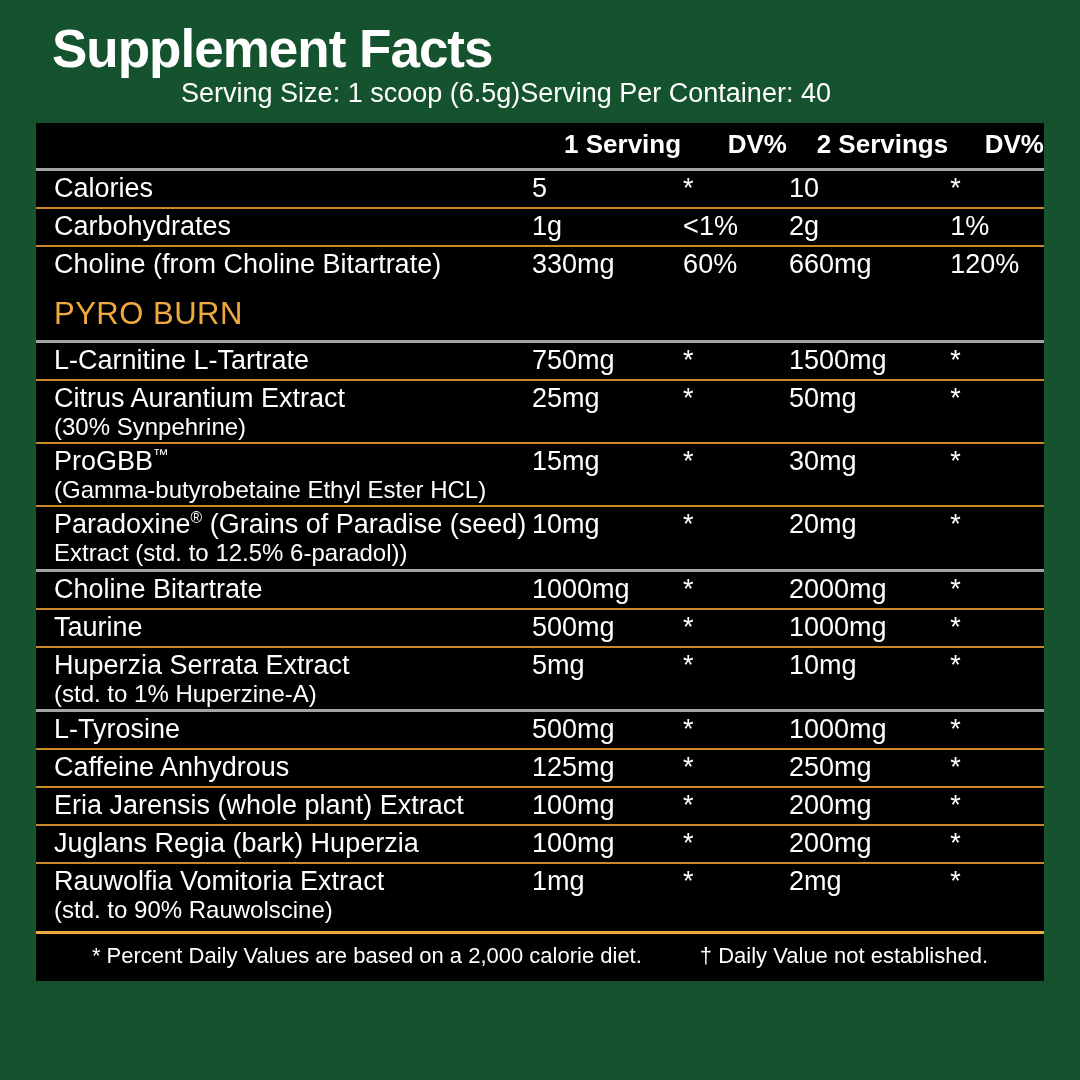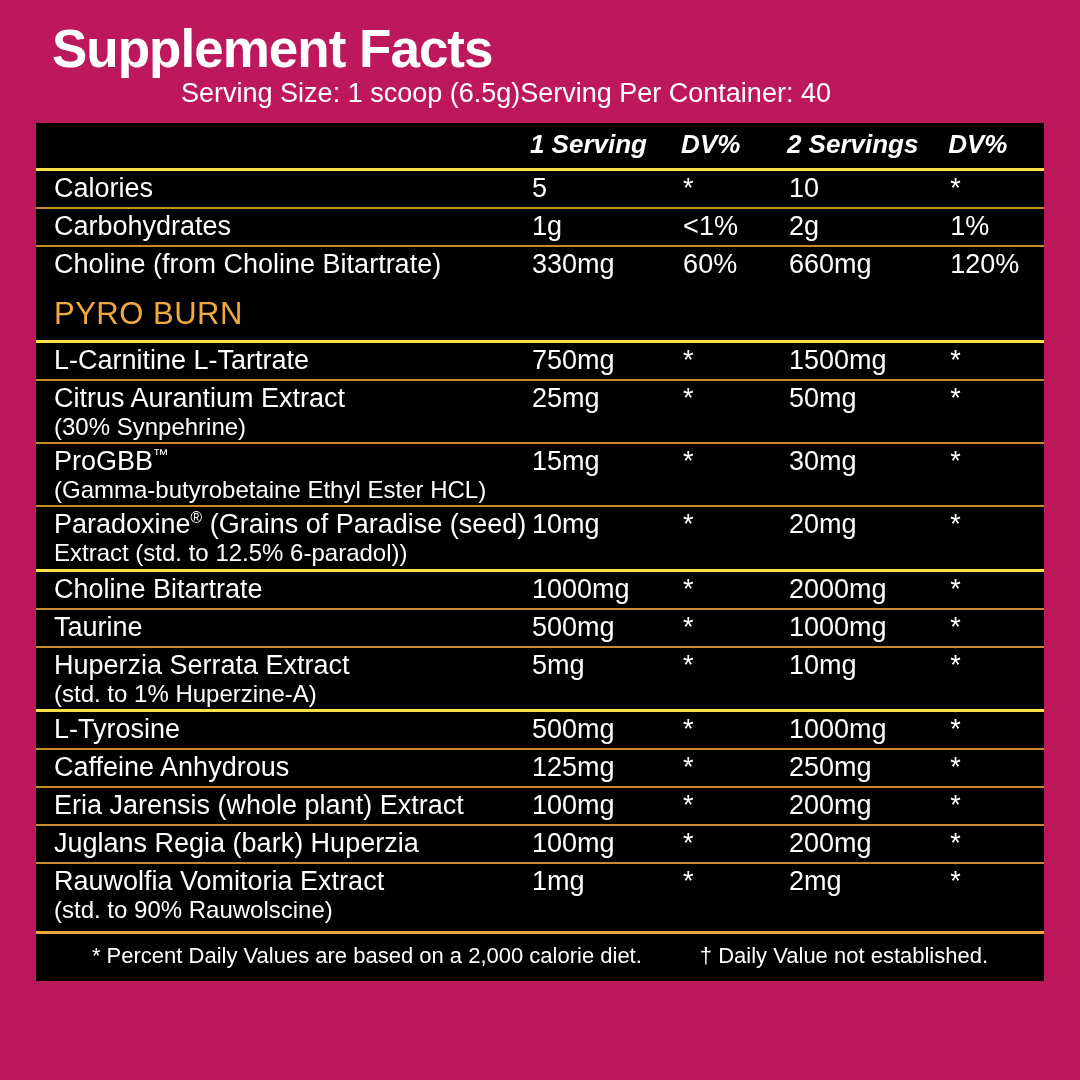--- a/index.html
+++ b/index.html
@@ -12,21 +12,21 @@
     height: 1080px;
     font-family: "Liberation Sans", sans-serif;
     color: #ffffff;
     overflow: hidden;
   }
   .panel {
     position: absolute;
     left: 0; top: 0;
     width: 1080px;
     height: 1080px;
-    background: #be185d;
+    background: #14532d;
     box-sizing: border-box;
     padding: 22px 36px 10px 36px;
   }
   .title {
     font-size: 53px;
     font-weight: bold;
     line-height: 1.02;
     letter-spacing: -1px;
     color: #ffffff;
     margin: 0 0 2px 16px;
@@ -64,27 +64,27 @@
     vertical-align: top;
     padding: 2px 0 3px 0;
     text-align: left;
   }
   thead th {
     font-weight: bold;
     font-size: 26px;
     padding-bottom: 8px;
     padding-top: 6px;
   }
-  thead th.num { text-align: left; font-style: italic; }
+  thead th.num { text-align: right; }
   thead tr th.h-name { }
   tr.item > td {
     border-top: 2px solid #c98a2a;
   }
   tr.item.first > td {
-    border-top: 3px solid #fde047;
+    border-top: 3px solid #a3a3a3;
   }
   tr.item td.name { padding-left: 18px; }
   tr.item td.val  { padding-left: 2px; }
   .sub {
     display: block;
     font-size: 24px;
     line-height: 1.05;
     color: #ffffff;
   }
   .group-title {

